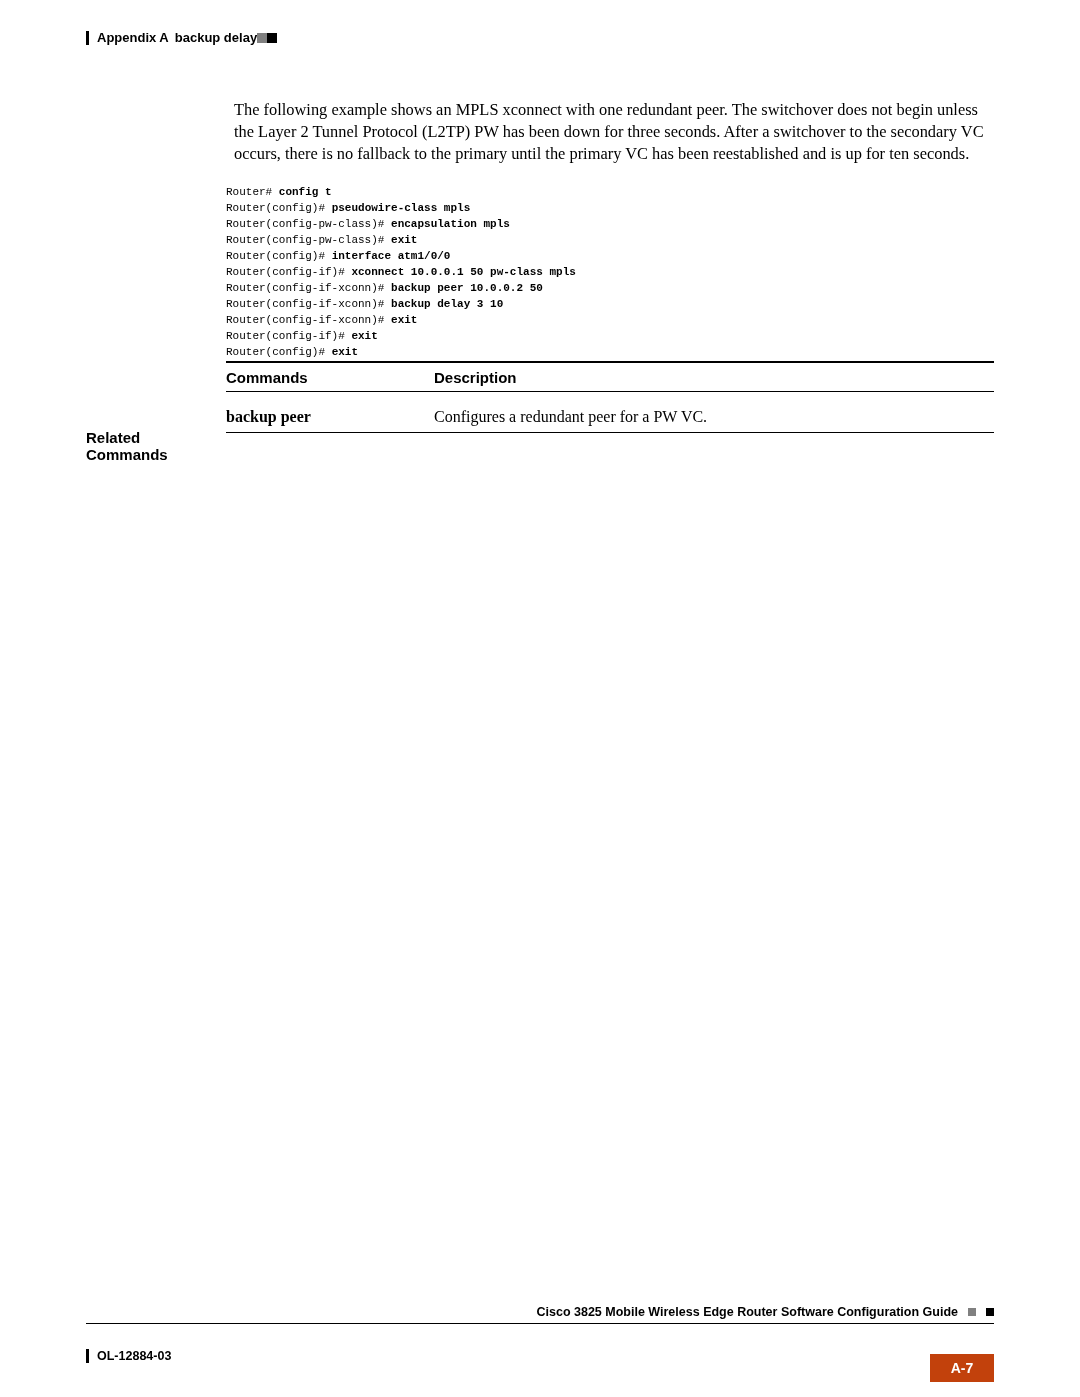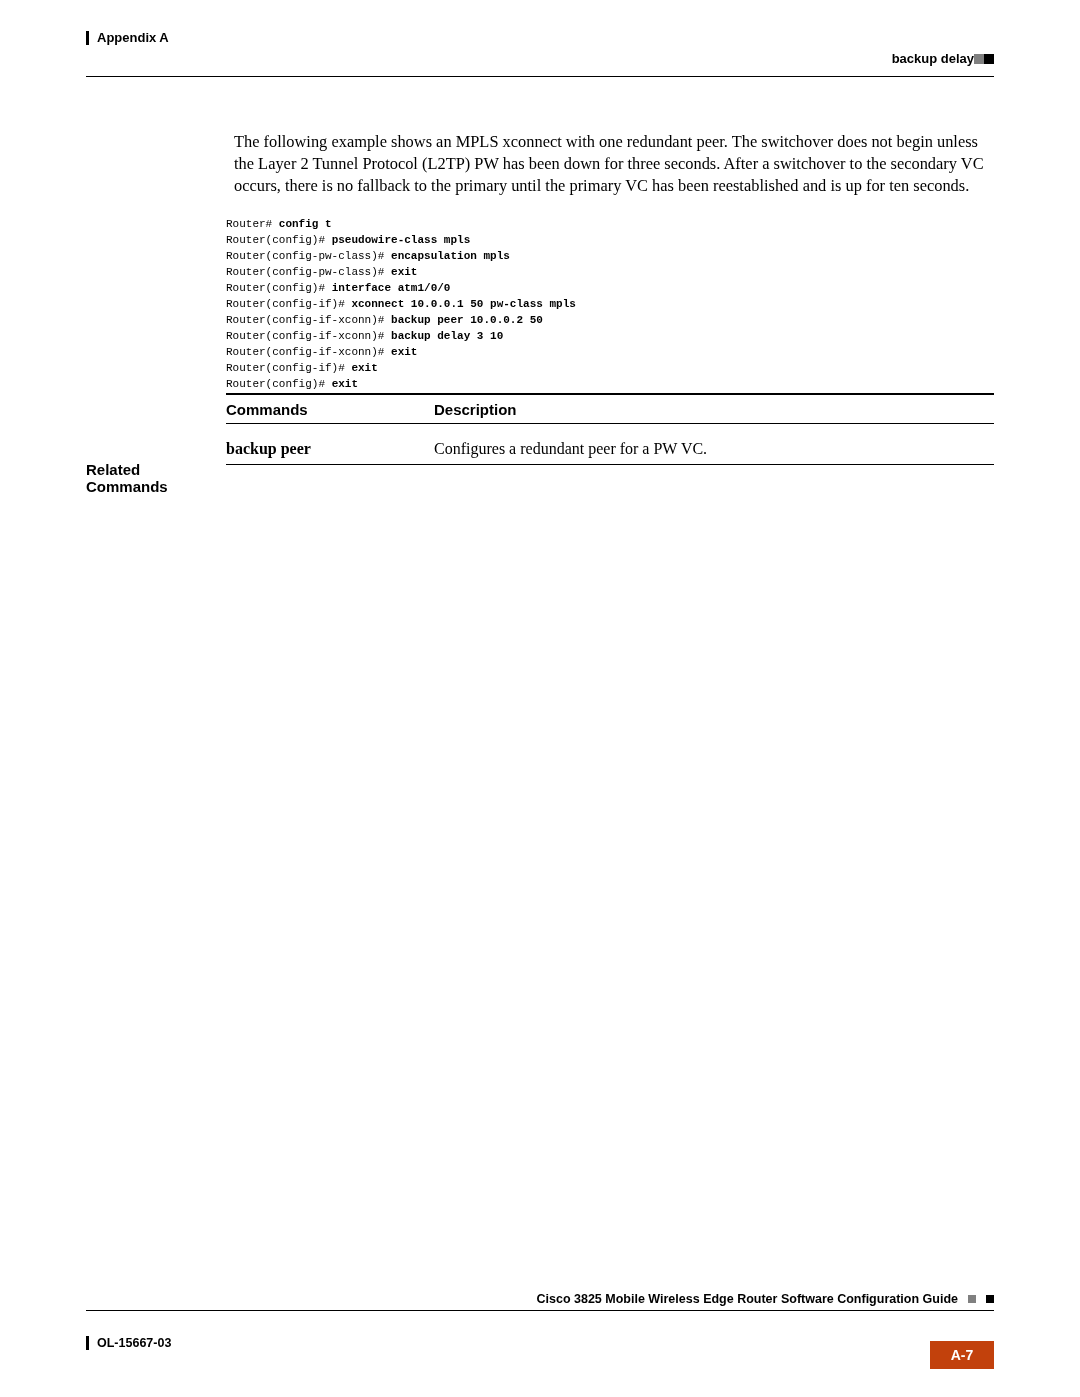--- a/index.html
+++ b/index.html
@@ -14,21 +14,20 @@
     width: 1080px;
     height: 1397px;
     margin: 0 auto;
     position: relative;
     box-sizing: border-box;
     padding: 30px 86px 32px 86px;
   }
   
   .hdr {
     display: flex;
-    flex-direction: column;
     gap: 6px;
   }
   .hdr-top {
     display: flex;
     align-items: center;
     gap: 8px;
     font-family: Arial, Helvetica, sans-serif;
     font-size: 13px;
     font-weight: 700;
   }
@@ -107,21 +106,21 @@
     font-size: 16px;
     border-bottom: 1px solid #000;
   }
   .rc-table .cmdcol { width: 208px; }
   .rc-table .cmdname { font-weight: 700; }
   
   .footer {
     position: absolute;
     left: 86px;
     right: 86px;
-    bottom: 28px;
+    bottom: 15px;
   }
   .footer-top {
     display: flex;
     justify-content: flex-end;
     align-items: center;
     gap: 10px;
     font-family: Arial, Helvetica, sans-serif;
     font-size: 12.5px;
     font-weight: 700;
     padding-bottom: 4px;
@@ -212,19 +211,19 @@
 
   <div class="footer">
     <div class="footer-top">
       <span>Cisco 3825 Mobile Wireless Edge Router Software Configuration Guide</span>
       <span class="sq light"></span>
       <span class="sq"></span>
     </div>
     <div class="footer-bottom">
       <div class="footer-left">
         <span class="vbar"></span>
-        <span>OL-15667-03</span>
+        <span>OL-12884-03</span>
       </div>
       <div class="page-badge">A-7</div>
     </div>
   </div>
 
 </div>
 
 </body></html>

